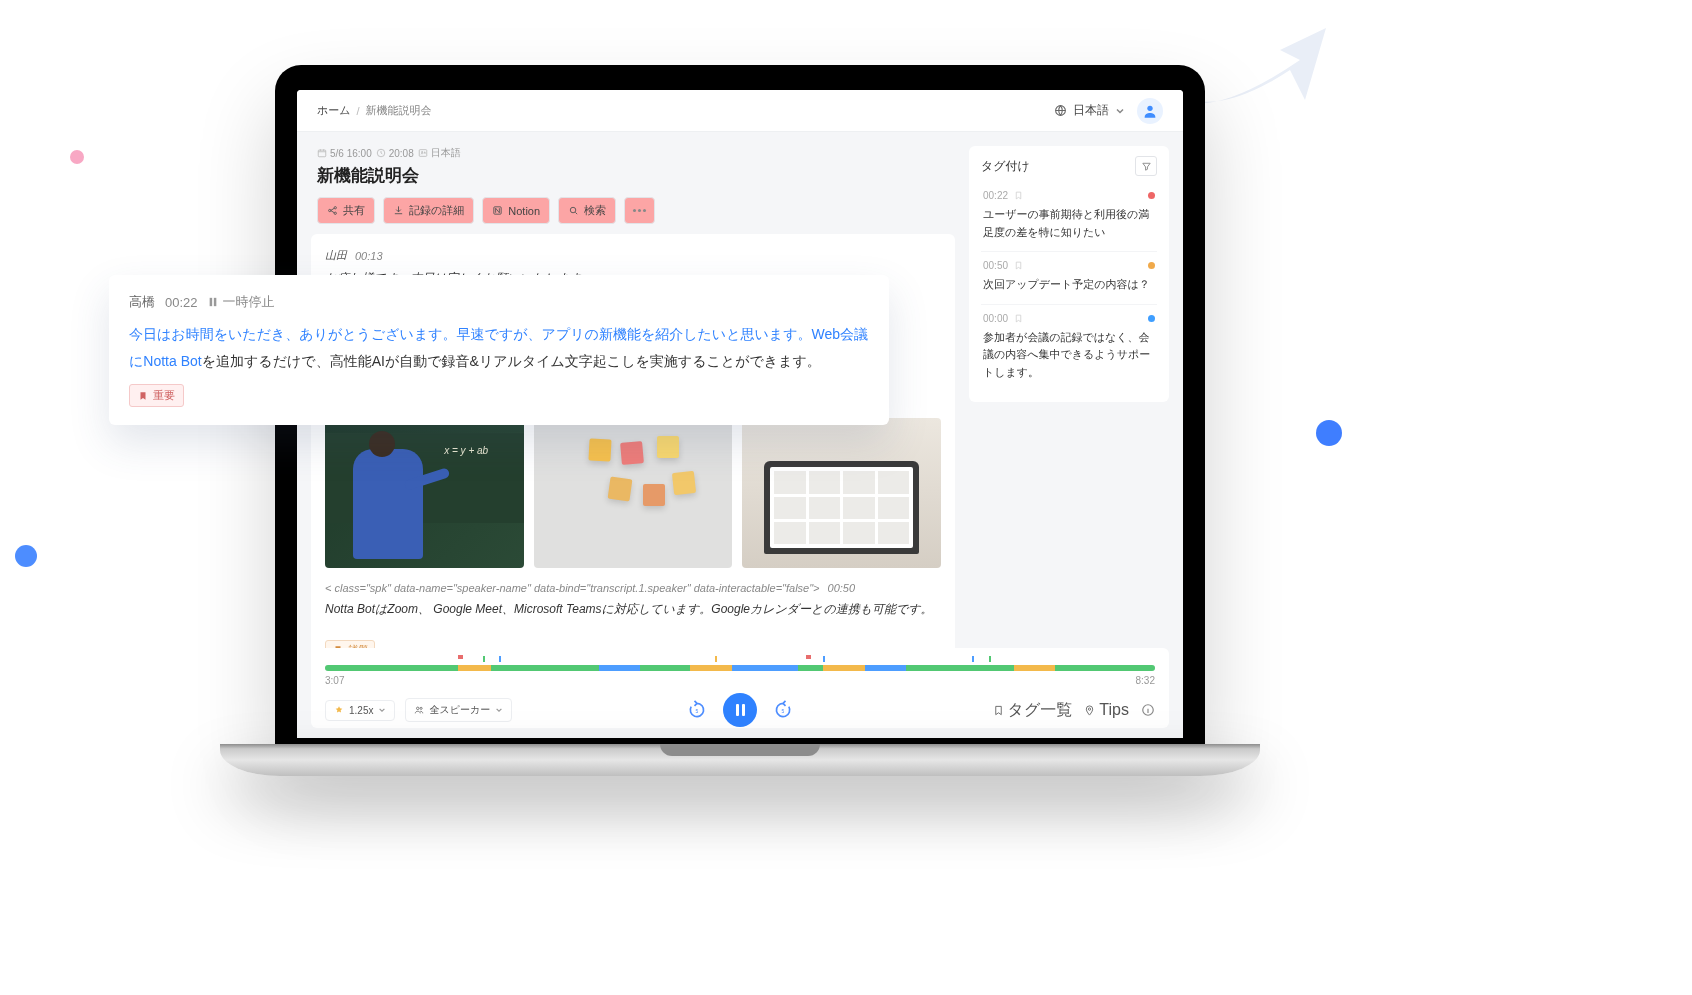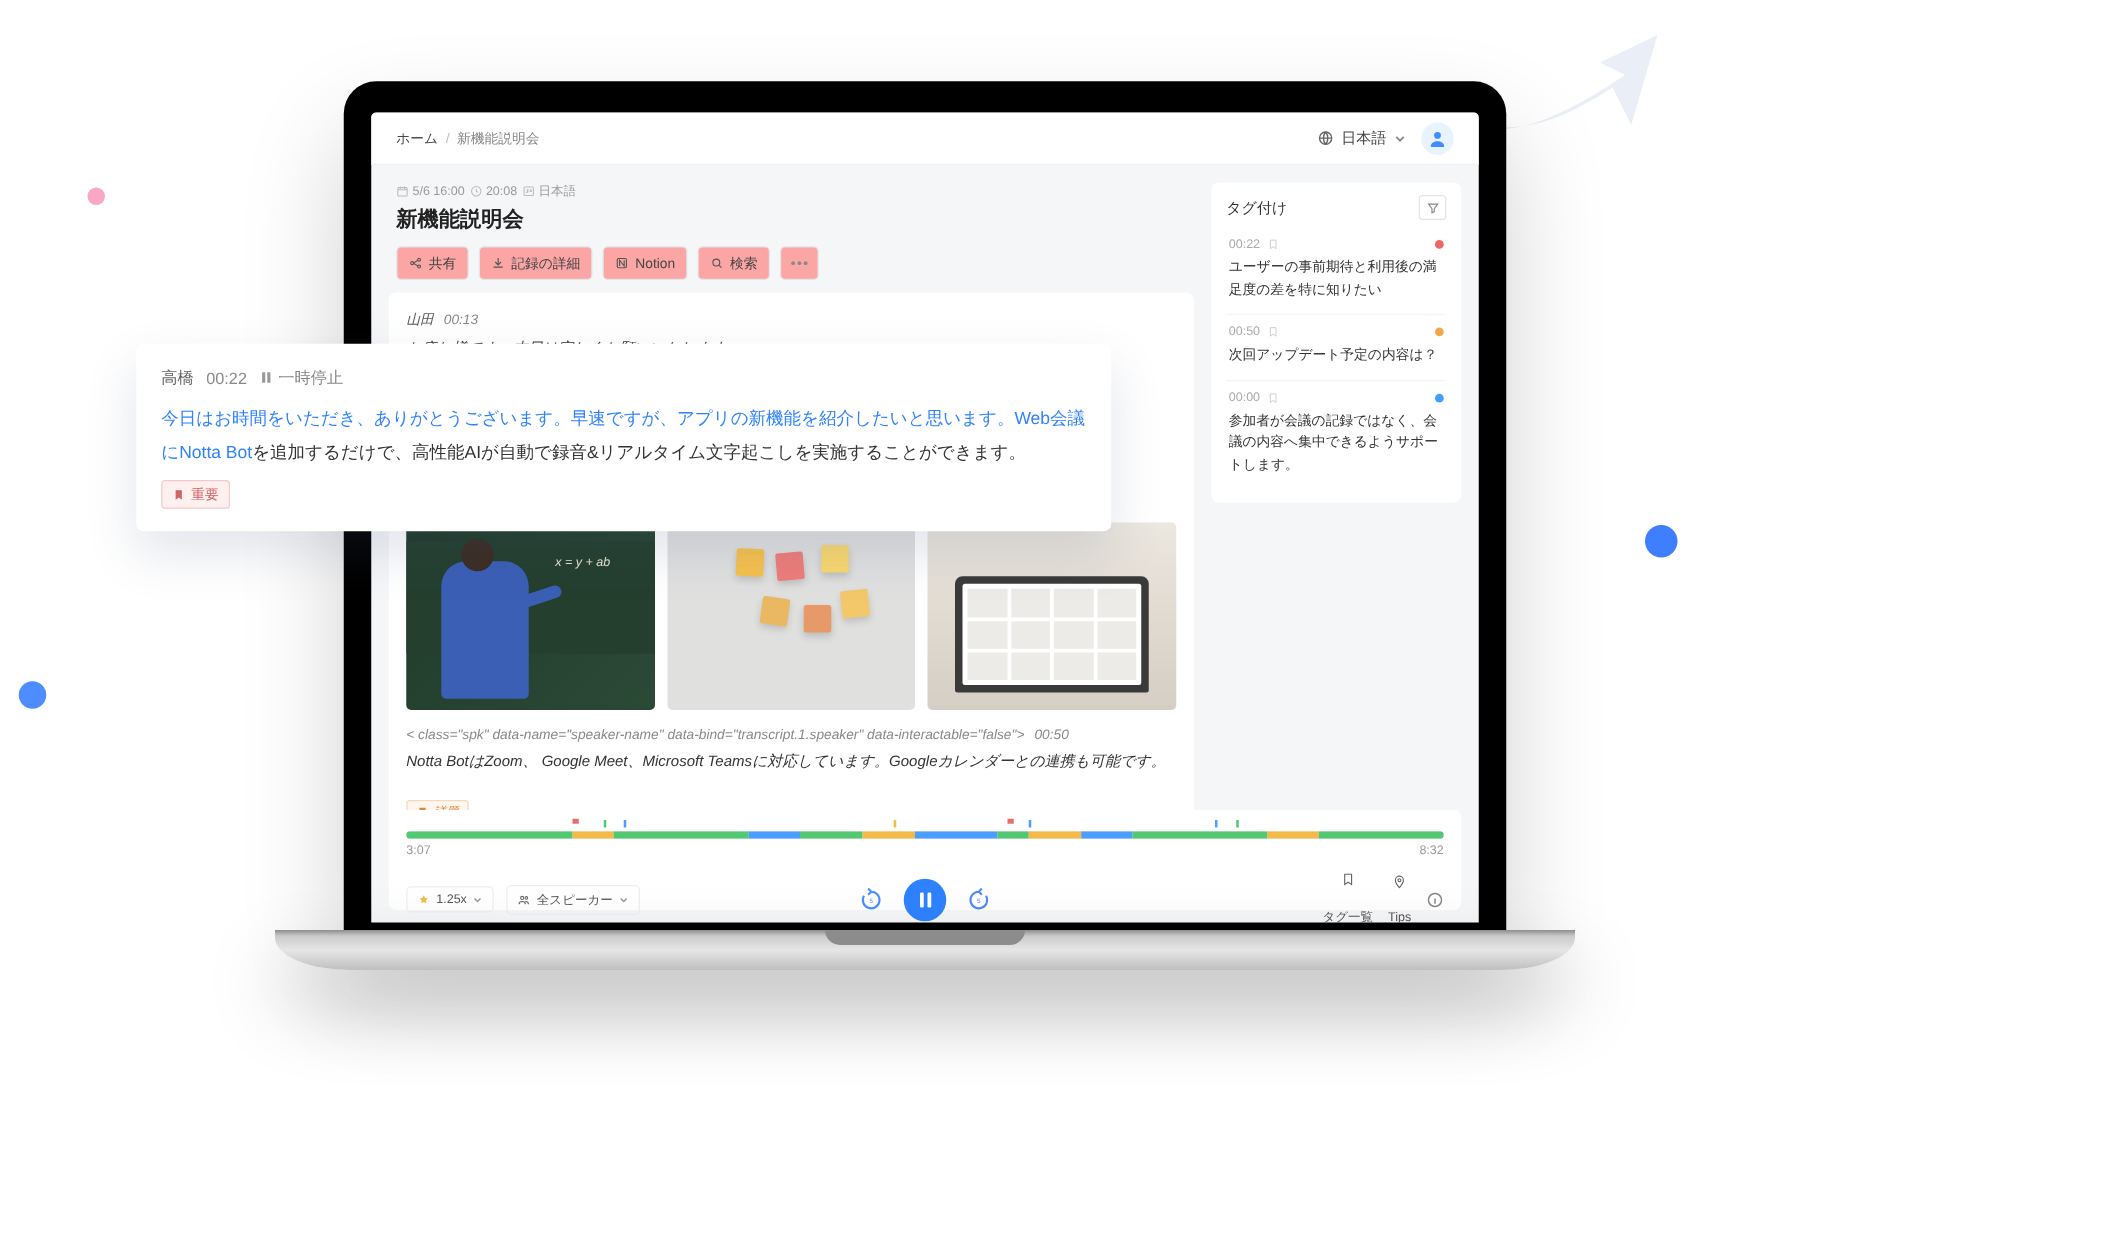--- a/index.html
+++ b/index.html
@@ -164,21 +164,21 @@
 .time-row { display:flex; justify-content:space-between; font-size:10px; color:#999; margin-top:4px; }
 .controls { display:flex; align-items:center; margin-top:12px; }
 .ctrl-left { display:flex; align-items:center; gap:10px; }
 .pill { display:inline-flex; align-items:center; gap:5px; border:1px solid #eceef1; border-radius:4px; padding:4px 8px; font-size:10px; color:#555; cursor:pointer; }
 .ctrl-center { position:absolute; left:50%; transform:translateX(-50%); display:flex; align-items:center; gap:14px; }
 .skip-btn { width:24px; height:24px; color:#4d8dff; display:flex; align-items:center; justify-content:center; cursor:pointer; }
 .play-btn { width:34px; height:34px; border-radius:50%; background:#2f82ff; display:flex; align-items:center; justify-content:center; cursor:pointer; }
 .play-btn .bars { display:flex; gap:3px; }
 .play-btn .bars span { width:3px; height:12px; background:#fff; border-radius:1px; }
 .ctrl-right { margin-left:auto; display:flex; align-items:center; gap:12px; }
-.rlink { display:inline-flex; align-items:center; gap:18px; font-size:10px; color:#555; cursor:pointer;flex-direction:column; }
+.rlink { display:inline-flex; align-items:center; gap:4px; font-size:16px; color:#555; cursor:pointer; }
 
 
 .float-card {
   position:absolute;
   left:109px; top:275px; width:780px;
   background:#fff; border-radius:6px;
   box-shadow:0 18px 40px rgba(60,80,120,.15);
   padding:18px 20px;
   z-index:50;
 }

